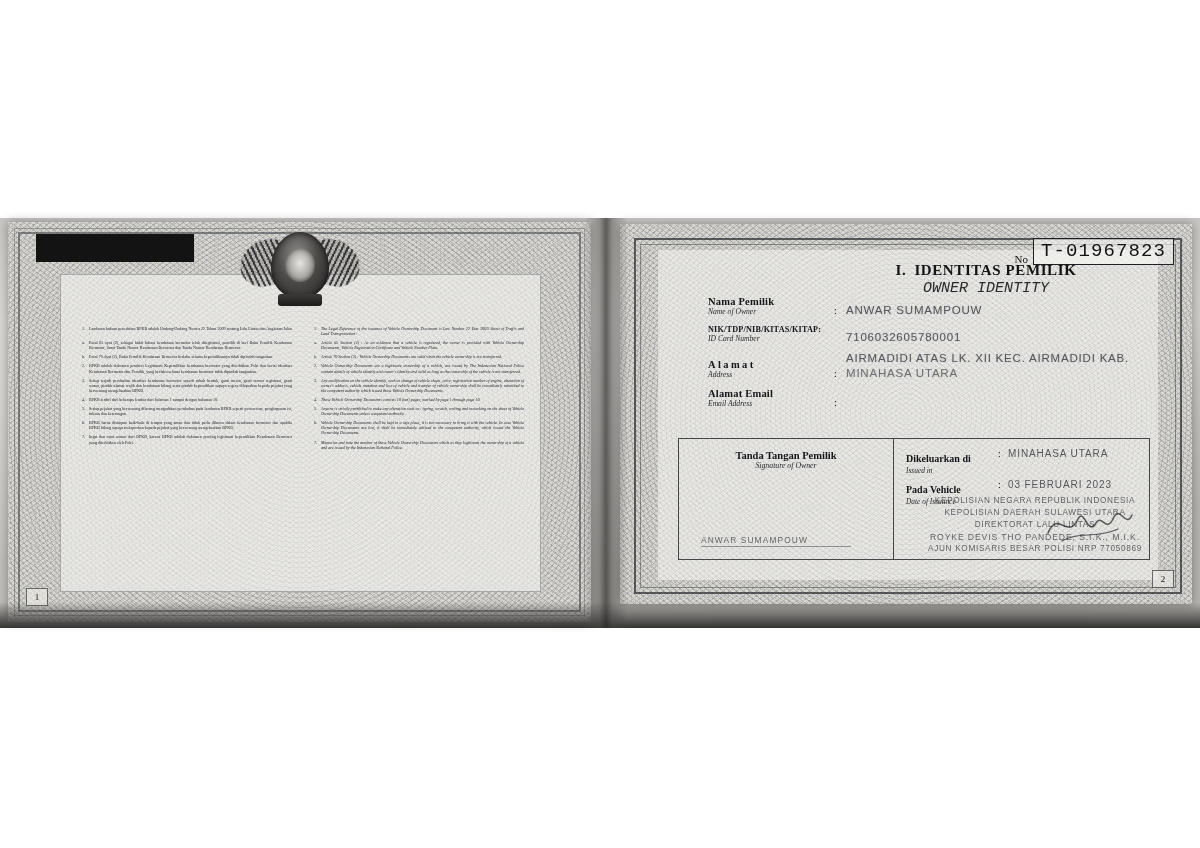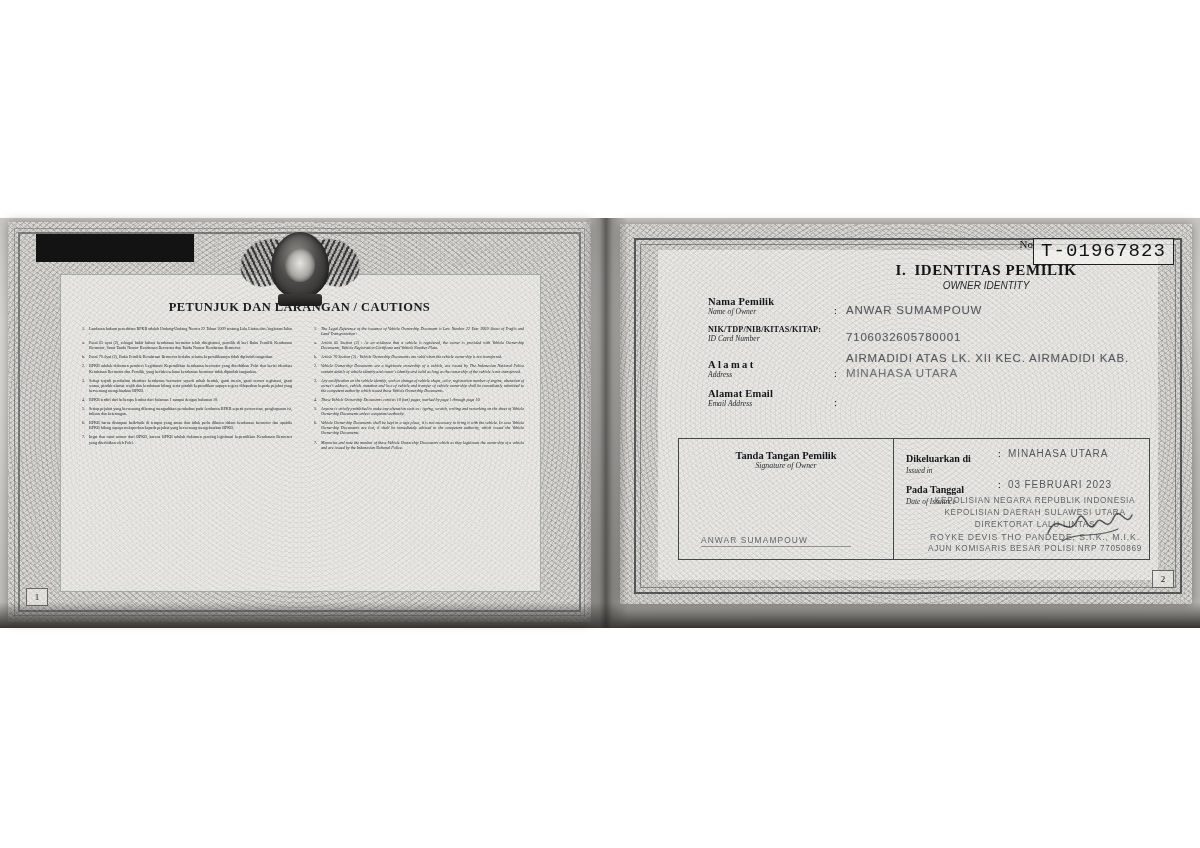--- a/index.html
+++ b/index.html
@@ -237,21 +237,22 @@
     width: 500px;
     height: 330px;
     background: rgba(246,245,242,0.55);
   }
 
   #no-box {
     position: absolute;
     right: 18px;
     top: 14px;
     display: flex;
-    align-items: flex-start;
+    align-items: flex-end;
+    gap: 5px;
     z-index: 8;
   }
   #no-box .no-lbl {
     font-size: 11px;
     font-family: "Liberation Serif", serif;
     color: #17171a;
   }
   #no-box .no-val {
     border: 1.5px solid #202024;
     padding: 1px 7px 2px 7px;
@@ -272,23 +273,23 @@
   }
   #ident-title .t1 {
     font-family: "Liberation Serif", serif;
     font-weight: bold;
     font-size: 15px;
     letter-spacing: .6px;
     color: #141417;
   }
   #ident-title .t1 .rom { margin-right: 8px; }
   #ident-title .t2 {
-    font-family: Liberation Sans, sans-serif;
+    font-family: Liberation Mono, monospace;
     font-style: italic;
-    font-size: 10px;
+    font-size: 15px;
     color: #2a2a2d;
     margin-top: 1px;
   }
 
   #fields {
     position: absolute;
     left: 88px;
     top: 72px;
     width: 440px;
     z-index: 8;
@@ -482,21 +483,20 @@
 
     <div id="crest">
       <div class="wing l"></div>
       <div class="wing r"></div>
       <div class="shield"></div>
       <div class="base"></div>
     </div>
 
     <div class="paper-white" id="left-content"></div>
 
-    <div id="left-title">PETUNJUK DAN LARANGAN / CAUTIONS</div>
 
     <div id="cautions-cols">
       <div class="caut-col id">
         <div class="caut-item">
             <span class="caut-num">1.</span>
             <span class="caut-txt">Landasan hukum penerbitan BPKB adalah Undang-Undang Nomor 22 Tahun 2009 tentang Lalu Lintas dan Angkutan Jalan :</span>
           </div>
         <div class="caut-item">
             <span class="caut-num">a.</span>
             <span class="caut-txt">Pasal 65 ayat (2), sebagai bukti bahwa kendaraan bermotor telah diregistrasi, pemilik di beri Buku Pemilik Kendaraan Bermotor, Surat Tanda Nomor Kendaraan Bermotor dan Tanda Nomor Kendaraan Bermotor.</span>
@@ -650,21 +650,21 @@
         <div class="line">
           <div class="issue-lbl">
             <span class="id">Dikeluarkan di</span>
             <span class="en">Issued in</span>
           </div>
           <div class="issue-colon">:</div>
           <div class="issue-val">MINAHASA UTARA</div>
         </div>
         <div class="line second">
           <div class="issue-lbl">
-            <span class="id">Pada Tanggal</span>
+            <span class="id">Pada Vehicle</span>
             <span class="en">Date of Issuance</span>
           </div>
           <div class="issue-colon">:</div>
           <div class="issue-val">03 FEBRUARI 2023</div>
         </div>
 
         <div id="issuer-block">
           <div>KEPOLISIAN NEGARA REPUBLIK INDONESIA</div>
           <div>KEPOLISIAN DAERAH SULAWESI UTARA</div>
           <div>DIREKTORAT LALU LINTAS</div>

